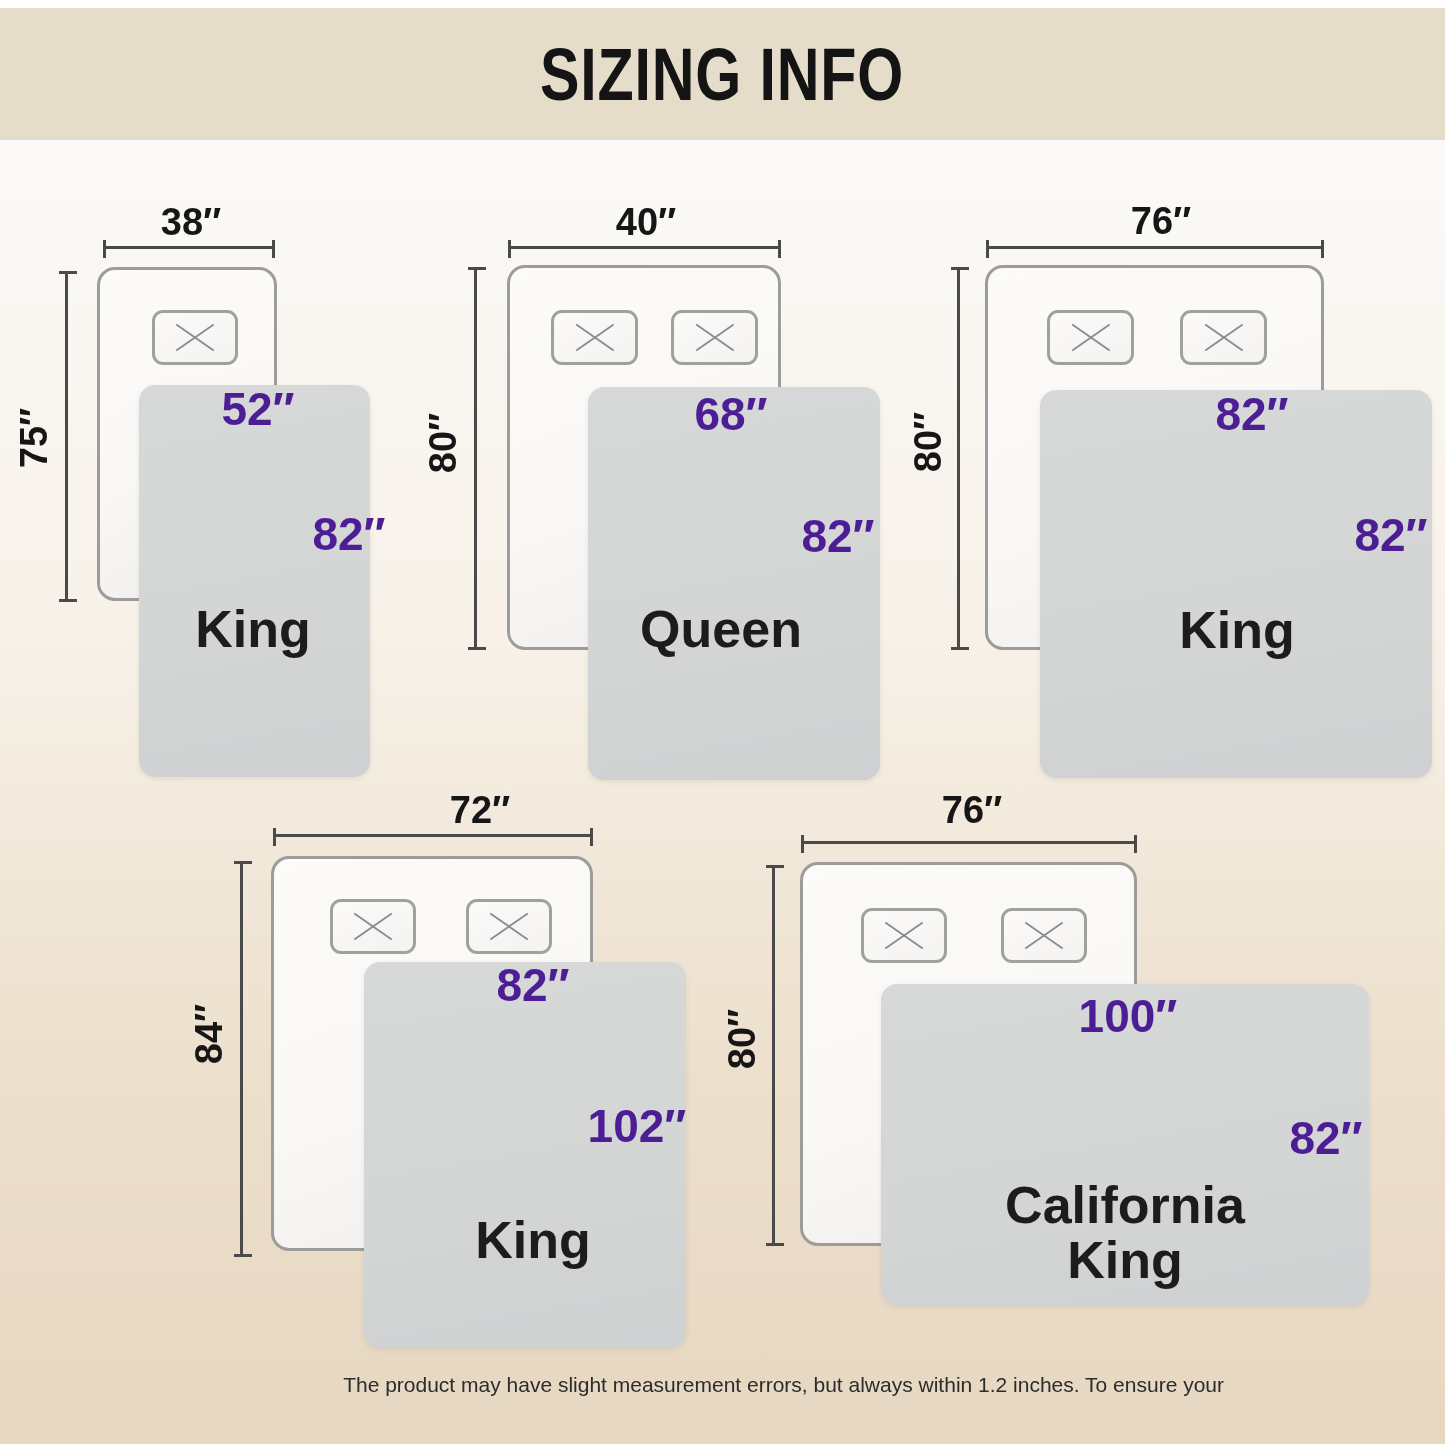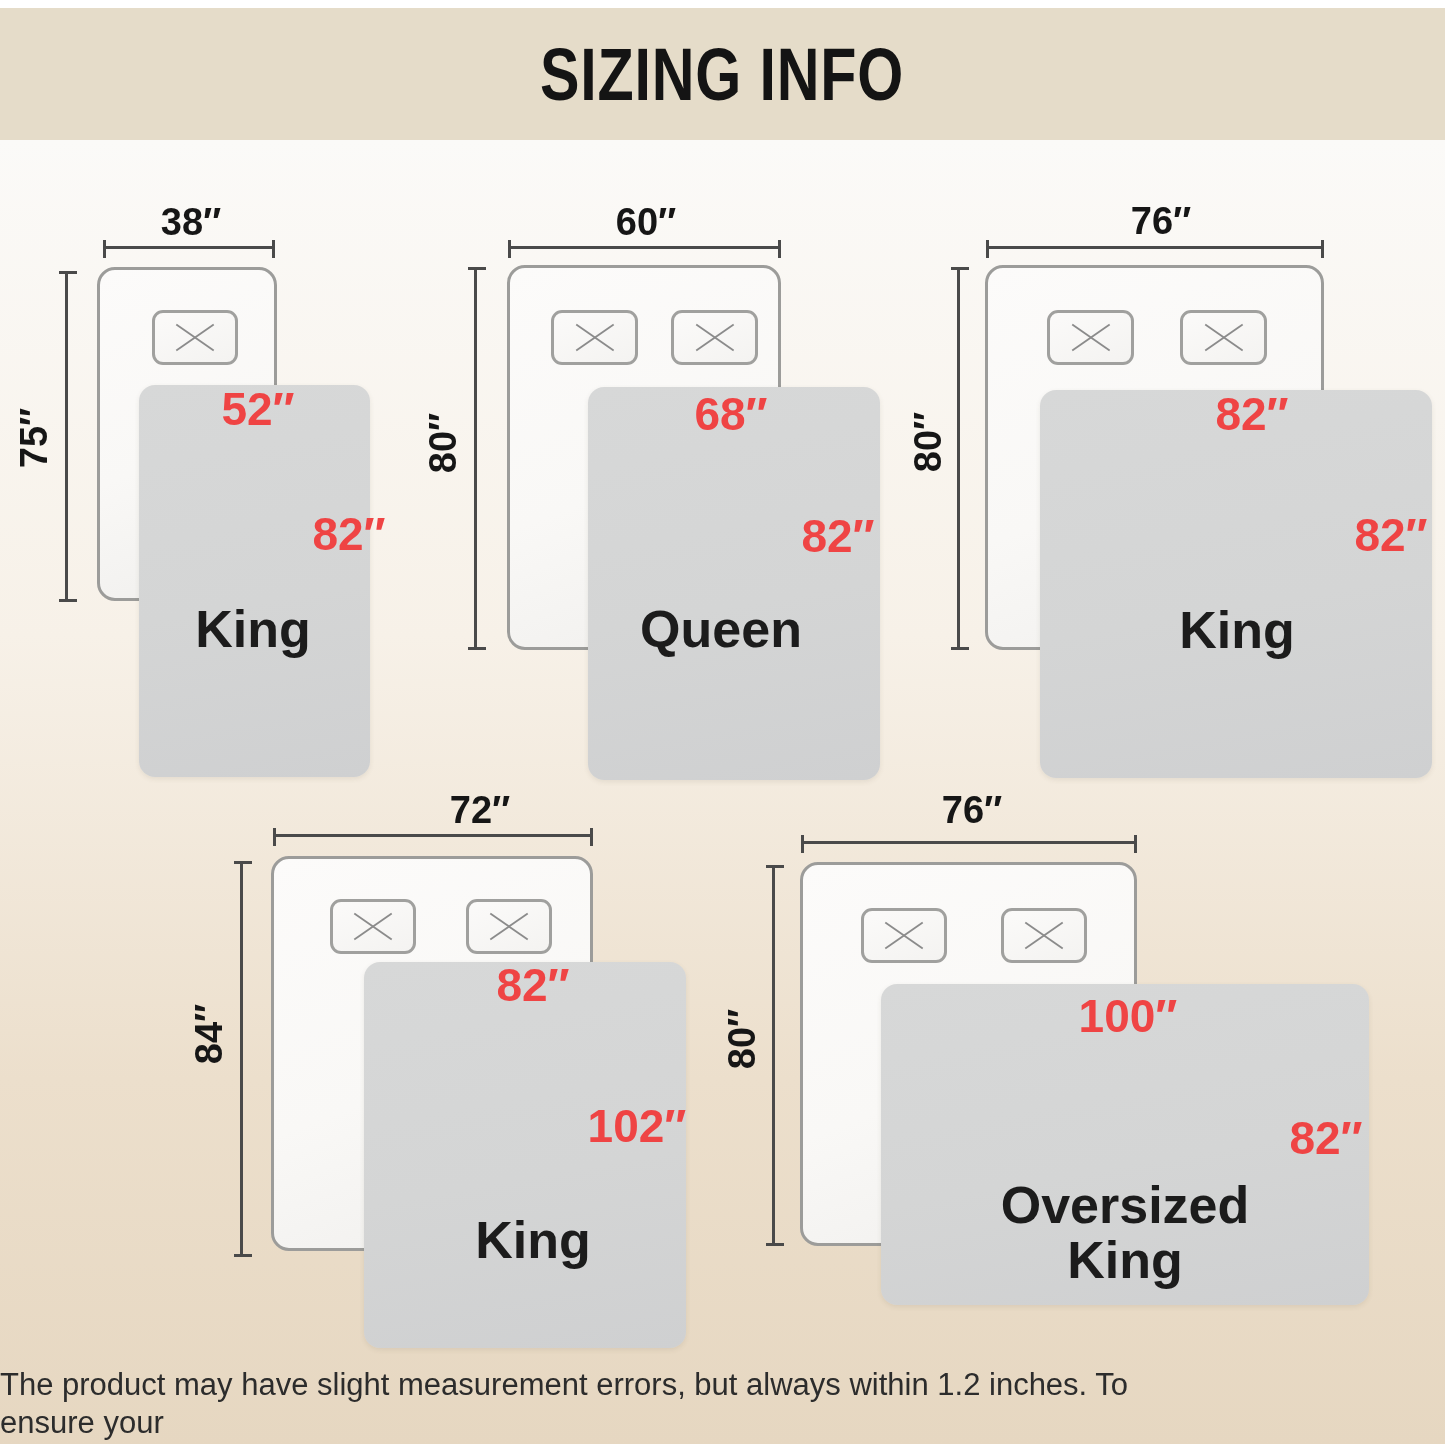--- a/index.html
+++ b/index.html
@@ -34,26 +34,26 @@
   .dim-label{position:absolute;transform:translate(-50%,-50%);font-size:38px;font-weight:700;white-space:nowrap;color:#161616;}
   .dim-label.rot{transform:translate(-50%,-50%) rotate(-90deg);}
   .bed{position:absolute;box-sizing:border-box;border:3px solid var(--mattress-border);border-radius:18px;
        background:linear-gradient(160deg,#fcfbfa 0%,var(--mattress) 55%,#f0efed 100%);}
   .pillow{position:absolute;box-sizing:border-box;border:3px solid #a0a09e;border-radius:11px;
           background:linear-gradient(160deg,#fbfaf9, #f4f3f1);}
   .pillow svg{position:absolute;left:0;top:0;width:100%;height:100%;}
   .blanket{position:absolute;border-radius:16px;
            background:linear-gradient(170deg,#d7d8d8 0%,var(--blanket) 55%,#cfd0d1 100%);
            box-shadow:0 2px 5px rgba(90,80,60,0.10);}
-  .blk-num{position:absolute;transform:translate(-50%,-50%);font-size:46px;font-weight:700;white-space:nowrap;color:#ef4444;}
+  .blk-num{position:absolute;transform:translate(-50%,-50%);font-size:46px;font-weight:700;white-space:nowrap;color:#4c1d95;}
   .blk-name{position:absolute;transform:translate(-50%,-50%);font-size:52px;font-weight:700;line-height:1.05;
             text-align:center;white-space:nowrap;color:#1c1c1c;}
   .blk-name span{display:block;}
-  .caption{position:absolute;left:0;top:1366px;width:1224px;text-align:left;
-           font-size:31px;line-height:38px;color:#2c2c2c;}
+  .caption{position:absolute;left:0;top:1366px;width:1224px;text-align:right;
+           font-size:21px;line-height:38px;color:#2c2c2c;}
 </style>
 </head>
 <body>
 
 <div id="canvas">
   <div class="bg"></div>
   <div class="header-band"></div>
   <div class="title">SIZING INFO</div>
 
   
@@ -74,21 +74,21 @@
     <div class="blk-num" style="left:258px;top:409px;">52″</div>
     <div class="blk-num" style="left:349px;top:534px;">82″</div>
     <div class="blk-name" style="left:253px;top:629px;">
       <span>King</span>
     </div>
   </div>
 
   
   <div class="diagram">
     <div class="hdim" style="left:508px;top:246px;width:273px;"></div>
-    <div class="dim-label" style="left:646px;top:222px;">60″</div>
+    <div class="dim-label" style="left:646px;top:222px;">40″</div>
     <div class="vdim" style="left:474px;top:267px;height:383px;"></div>
     <div class="dim-label rot" style="left:443px;top:443px;">80″</div>
     <div class="bed" style="left:507px;top:265px;width:274px;height:385px;">
       <div class="pillow" style="left:41px;top:42px;width:87px;height:55px;">
         <svg viewBox="0 0 87 55">
             <line x1="23" y1="13" x2="65" y2="42" stroke="#8b8b8b" stroke-width="2"></line>
             <line x1="65" y1="13" x2="23" y2="42" stroke="#8b8b8b" stroke-width="2"></line>
           </svg>
       </div>
       <div class="pillow" style="left:161px;top:42px;width:87px;height:55px;">
@@ -179,21 +179,21 @@
         <svg viewBox="0 0 86 55">
             <line x1="22" y1="13" x2="64" y2="42" stroke="#8b8b8b" stroke-width="2"></line>
             <line x1="64" y1="13" x2="22" y2="42" stroke="#8b8b8b" stroke-width="2"></line>
           </svg>
       </div>
     </div>
     <div class="blanket" style="left:881px;top:984px;width:488px;height:321px;"></div>
     <div class="blk-num" style="left:1128px;top:1016px;">100″</div>
     <div class="blk-num" style="left:1326px;top:1138px;">82″</div>
     <div class="blk-name" style="left:1125px;top:1233px;">
-      <span>Oversized</span>
+      <span>California</span>
       <span>King</span>
     </div>
   </div>
 
   <div class="caption">
     <div>The product may have slight measurement errors, but always within 1.2 inches. To ensure your</div>
   </div>
 </div>
 
 </body></html>

